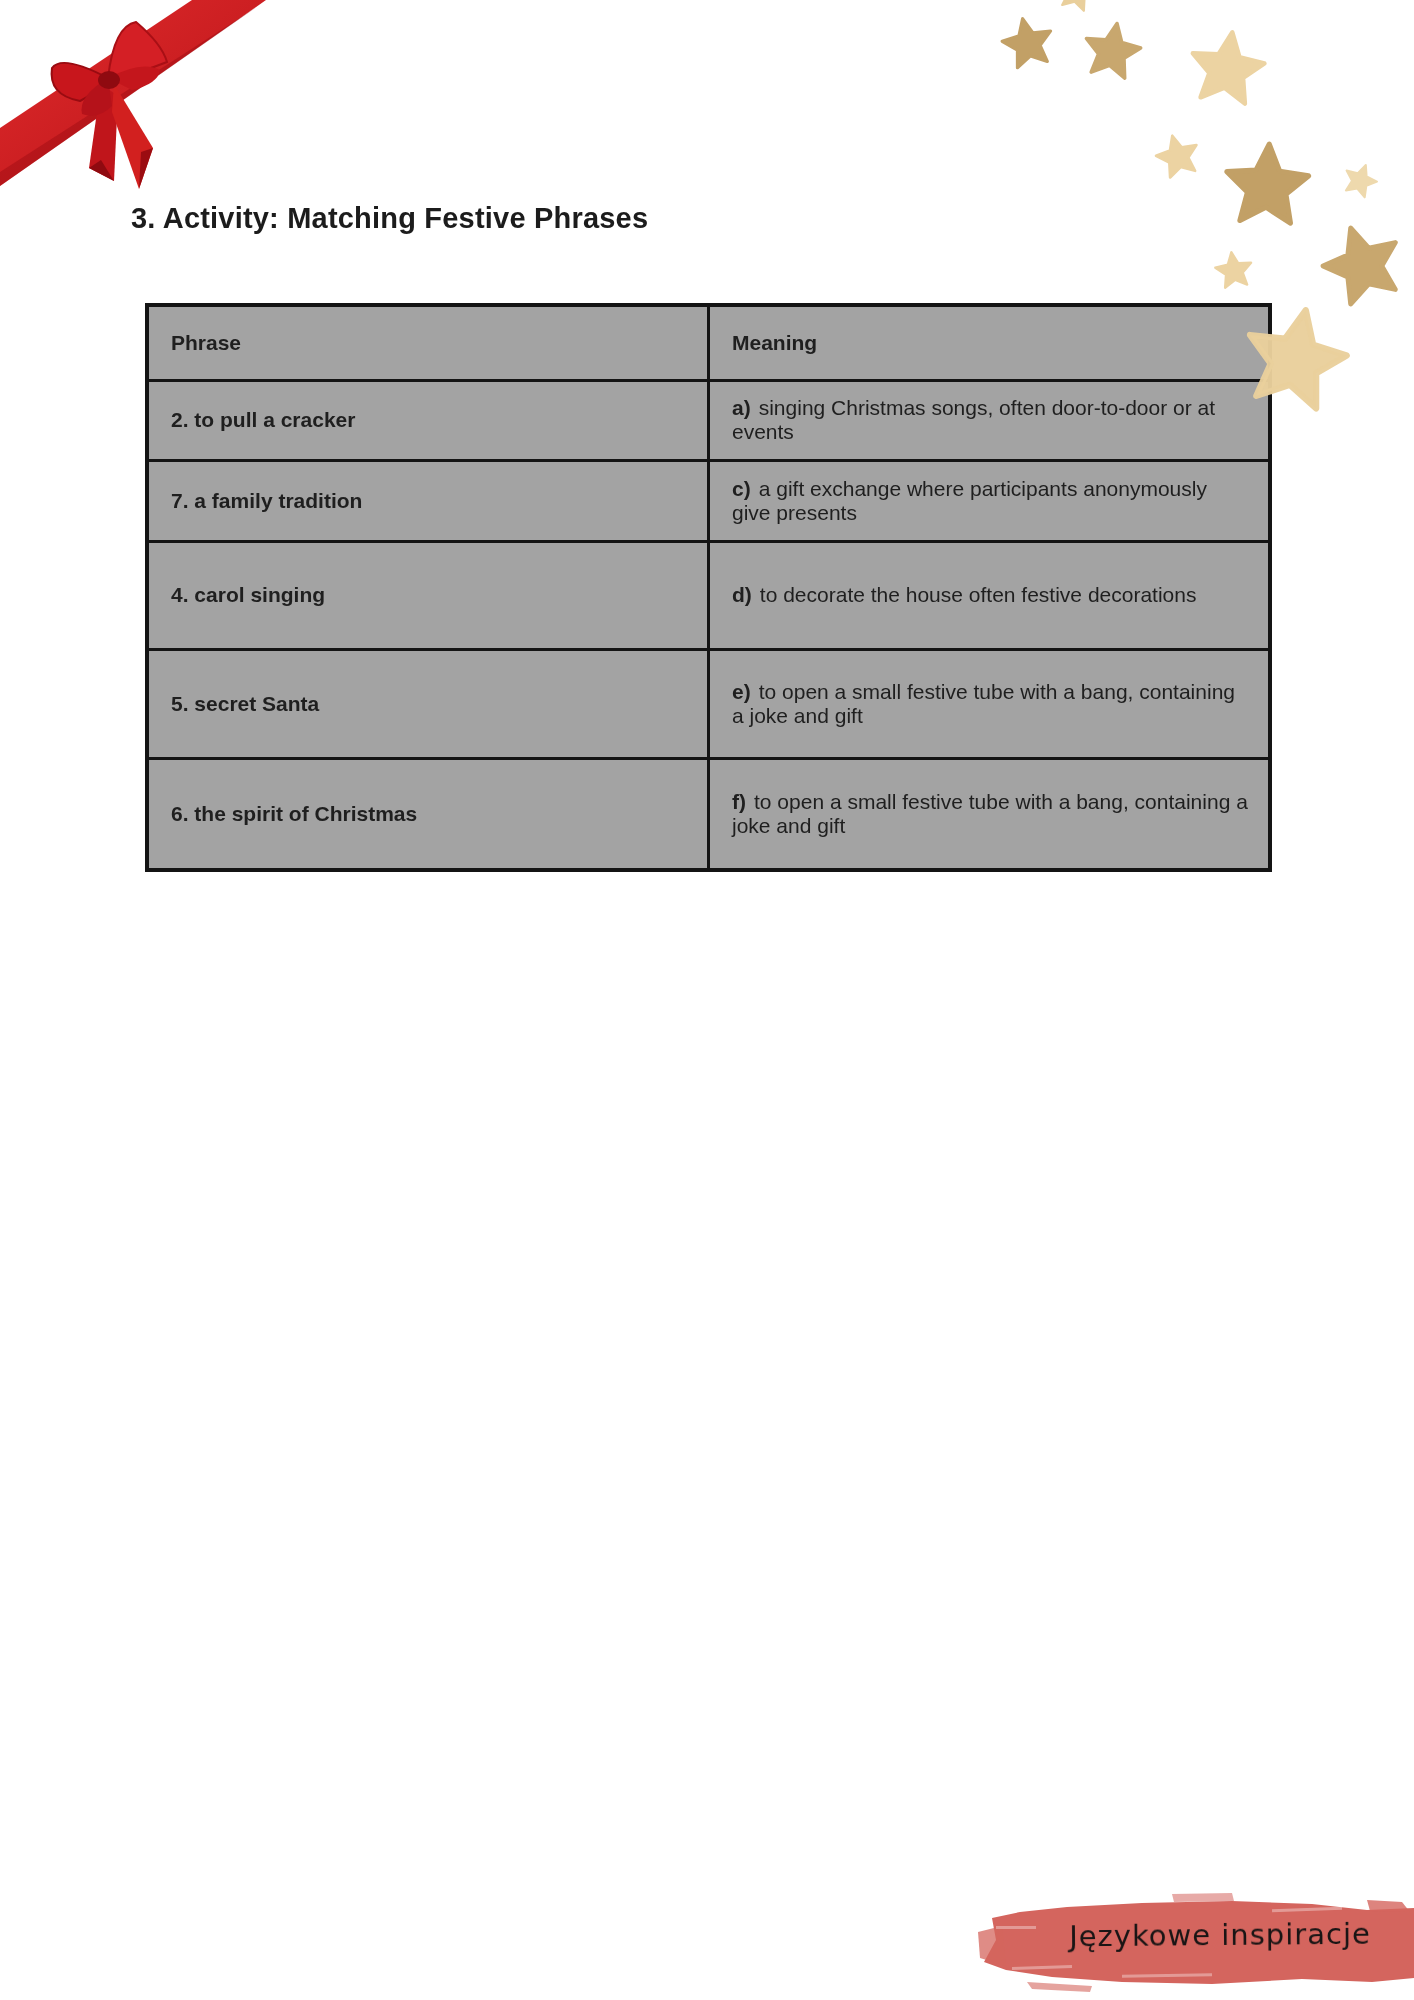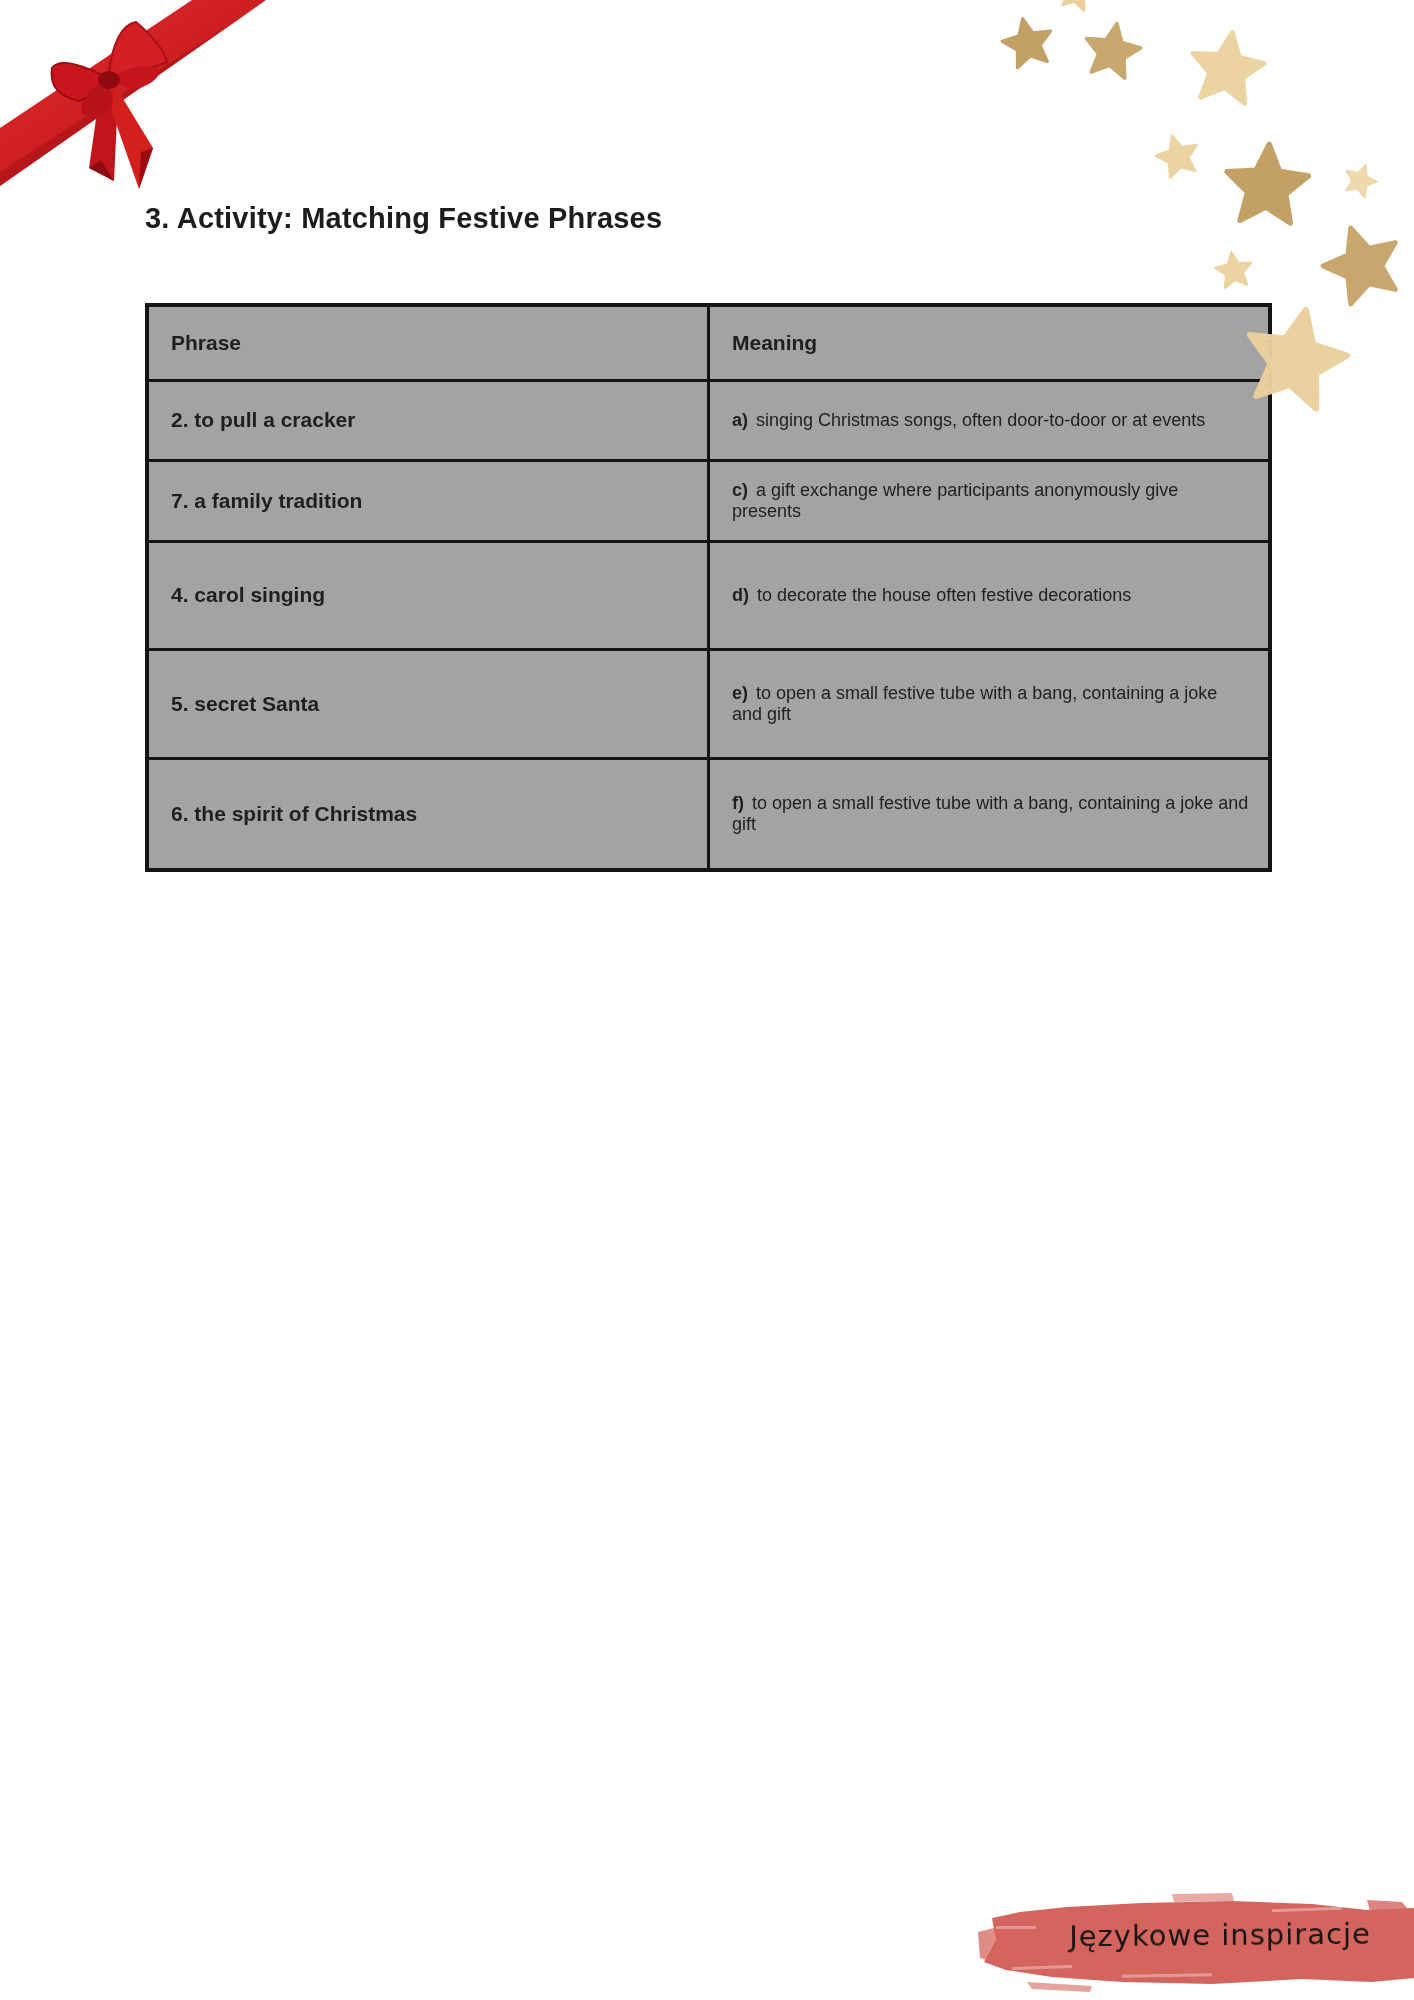--- a/index.html
+++ b/index.html
@@ -18,21 +18,21 @@
     width: 272px; height: 212px; z-index: 3;
   }
   .stars-wrap {
     position: absolute; left: 960px; top: 0;
     width: 454px; height: 432px; z-index: 6;
     pointer-events: none;
   }
 
   
   .page-title {
-    position: absolute; left: 145px; top: 202px;
+    position: absolute; left: 131px; top: 202px;
     font-size: 29px; font-weight: bold; letter-spacing: 0.2px;
     color: #1c1c1c; z-index: 2;
   }
 
   
   table.match-table {
     position: absolute; left: 145px; top: 303px;
     width: 1127px;
     border-collapse: collapse; table-layout: fixed;
     z-index: 4;
@@ -41,21 +41,21 @@
   table.match-table th, table.match-table td {
     border: 3px solid #141414;
     vertical-align: middle;
     text-align: left;
     padding: 0 18px 0 22px;
     background: #a3a3a3;
   }
   table.match-table { border: 4px solid #141414; }
   th.col-head { font-size: 21px; font-weight: bold; }
   td.cell-phrase { font-size: 21px; font-weight: bold; line-height: 1.6; width: 308px; }
-  td.cell-meaning { font-size: 18px; font-weight: normal; }
+  td.cell-meaning { font-size: 21px; font-weight: normal; }
   .prefix { font-weight: bold; margin-right: 8px; }
   tr.r0 { height: 75px; }
   tr.r1 { height: 80px; }
   tr.r2 { height: 79px; }
   tr.r3 { height: 81px; }
   tr.r4 { height: 108px; }
   tr.r5 { height: 109px; margin-top: 32px; }
   tr.r6 { height: 112px; }
 
   

